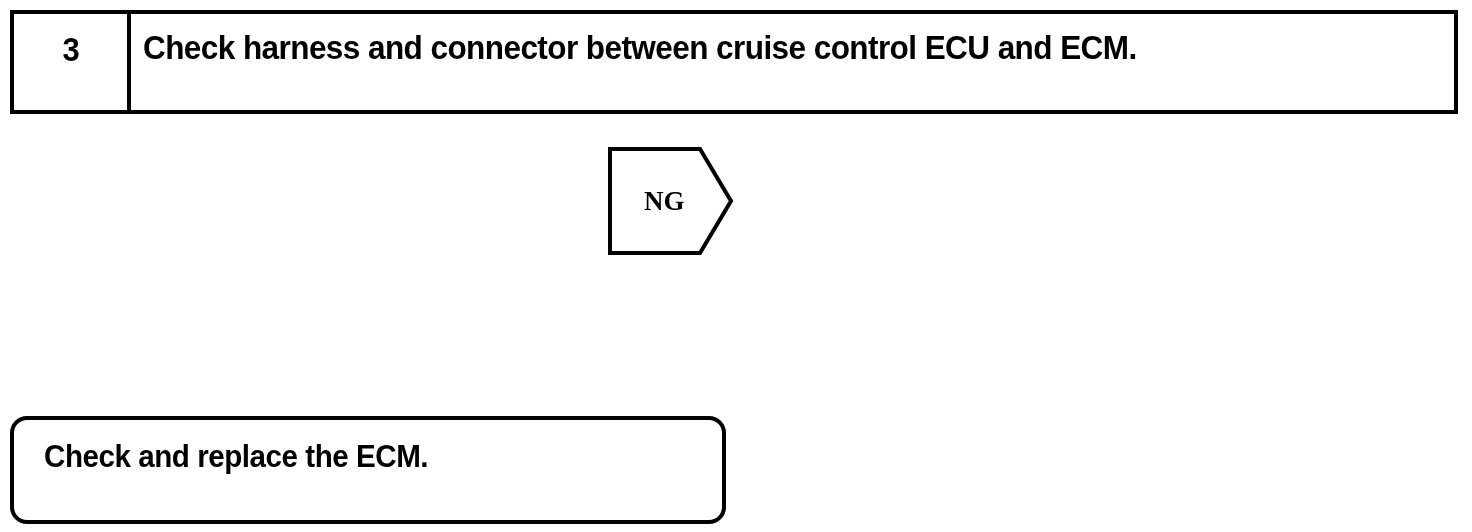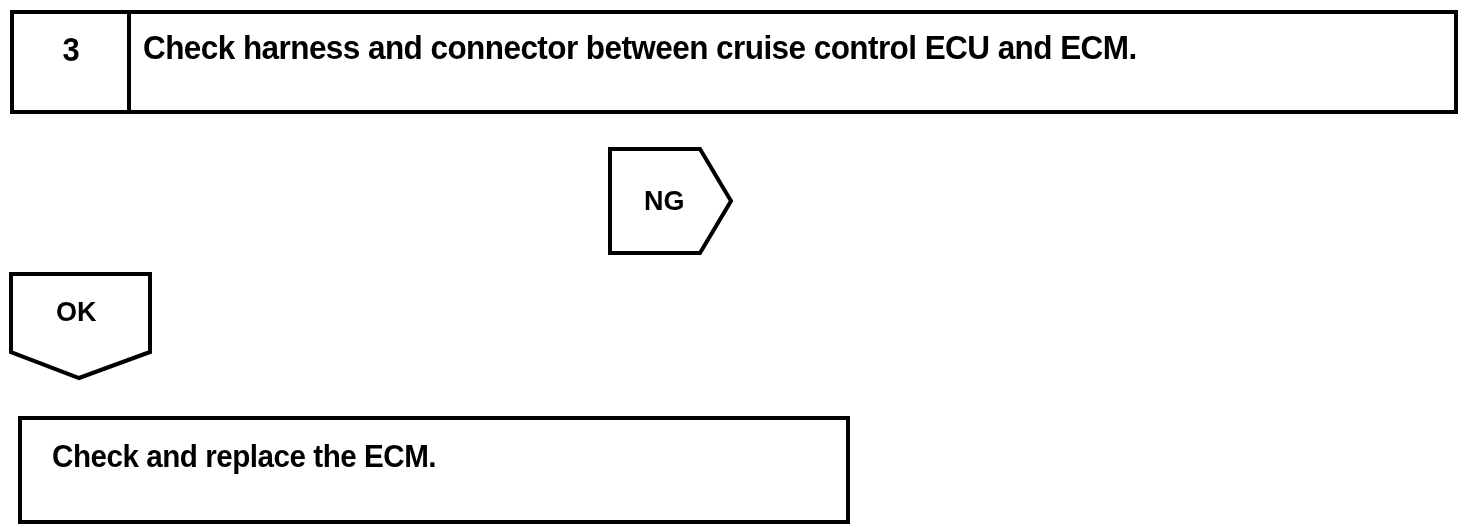--- a/index.html
+++ b/index.html
@@ -88,24 +88,25 @@
     font-weight: 700;
     line-height: 1;
     white-space: nowrap;
     letter-spacing: -0.5px;
     transform: scaleX(0.955);
     transform-origin: left top;
   }
 
   
   #conclusion-box {
-    left: 18px;
+    left: 10px;
     top: 416px;
-    width: 832px;
+    width: 716px;
     height: 108px;
+    border-radius: 17px;
   }
   #conclusion-text {
     position: absolute;
     left: 30px;
     top: 21px;
     font-size: 31px;
     font-weight: 700;
     line-height: 1;
     white-space: nowrap;
     letter-spacing: -0.5px;
@@ -134,20 +135,21 @@
     line-height: 1;
     letter-spacing: 0px;
     white-space: nowrap;
   }
 
   #ng-connector {
     left: 608px;
     top: 147px;
     width: 126px;
     height: 85px;
+    font-family: Liberation Serif, serif;
   }
   #ng-label {
     left: 36px;
     top: 41px;
   }
 
   #ok-connector {
     left: 9px;
     top: 272px;
     width: 145px;
@@ -171,24 +173,18 @@
   </div>
 
   <div class="pent-wrap" id="ng-connector">
     <svg width="126" height="108" viewBox="0 0 126 108" xmlns="http://www.w3.org/2000/svg">
       <polygon class="pent-shape" points="2,2 92,2 123,54 92,106 2,106"></polygon>
     </svg>
     <span class="pent-label" id="ng-label">NG</span>
   </div>
 
 
-  <div class="pent-wrap" id="ok-connector">
-    <svg width="145" height="110" viewBox="0 0 145 110" xmlns="http://www.w3.org/2000/svg">
-      <polygon class="pent-shape" points="2,2 141,2 141,80 70,106 2,80"></polygon>
-    </svg>
-    <span class="pent-label" id="ok-label">OK</span>
-  </div>
 
   <div class="box" id="conclusion-box">
     <div id="conclusion-text">Check and replace the ECM.</div>
   </div>
 
 </div>
 
 </body></html>

